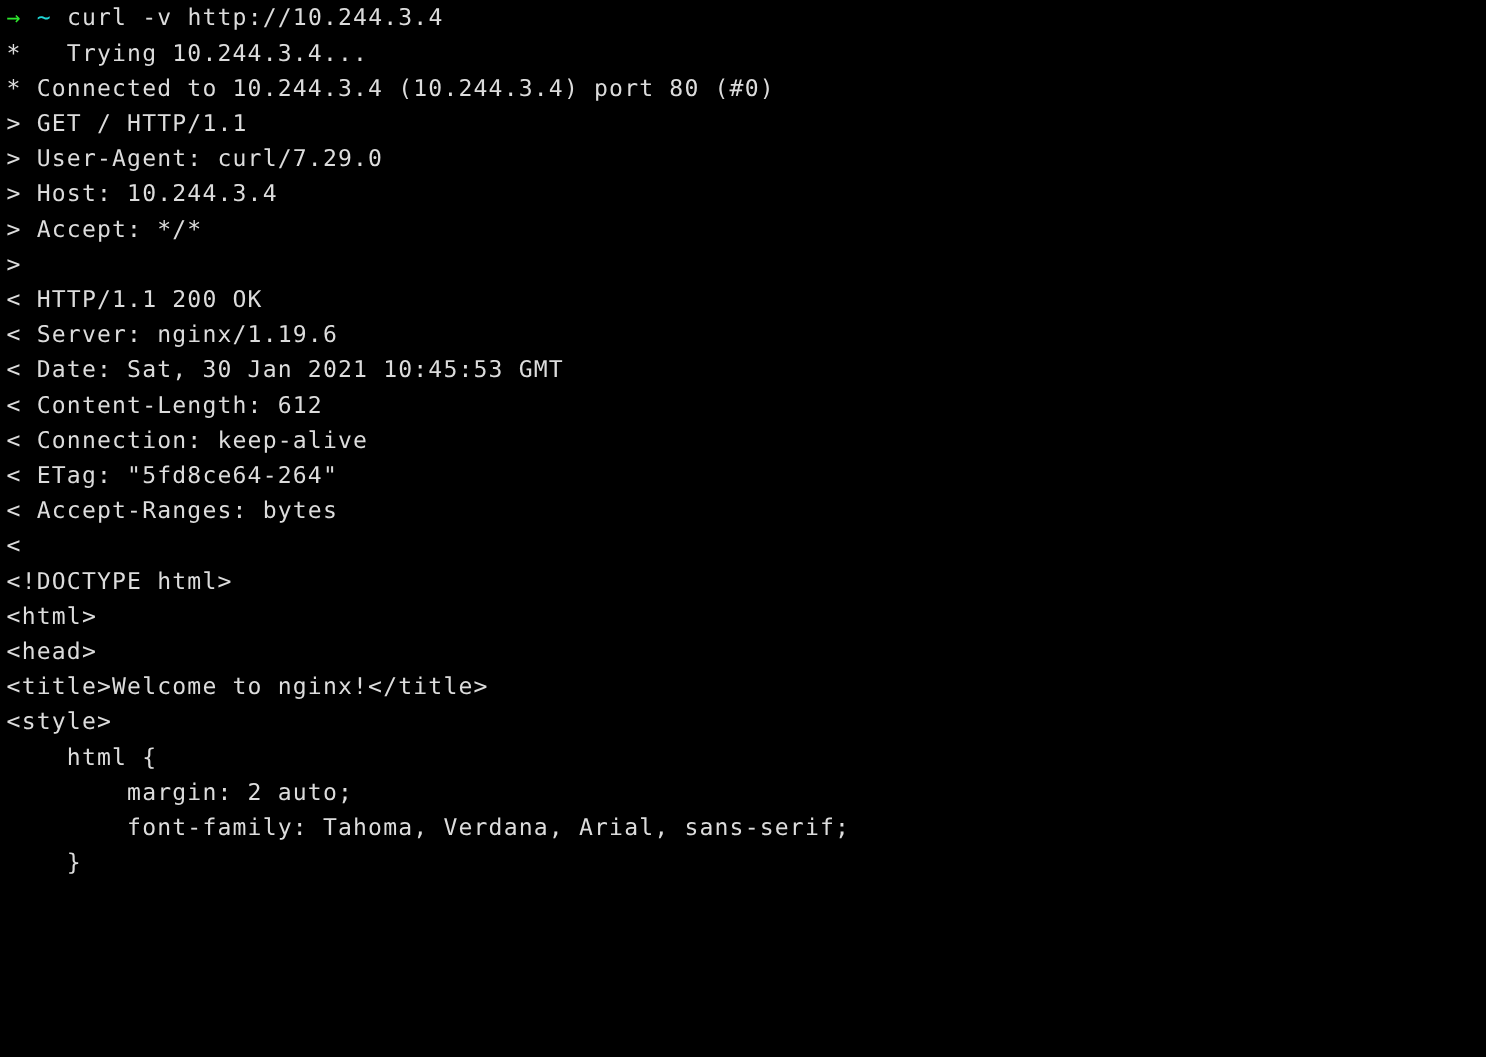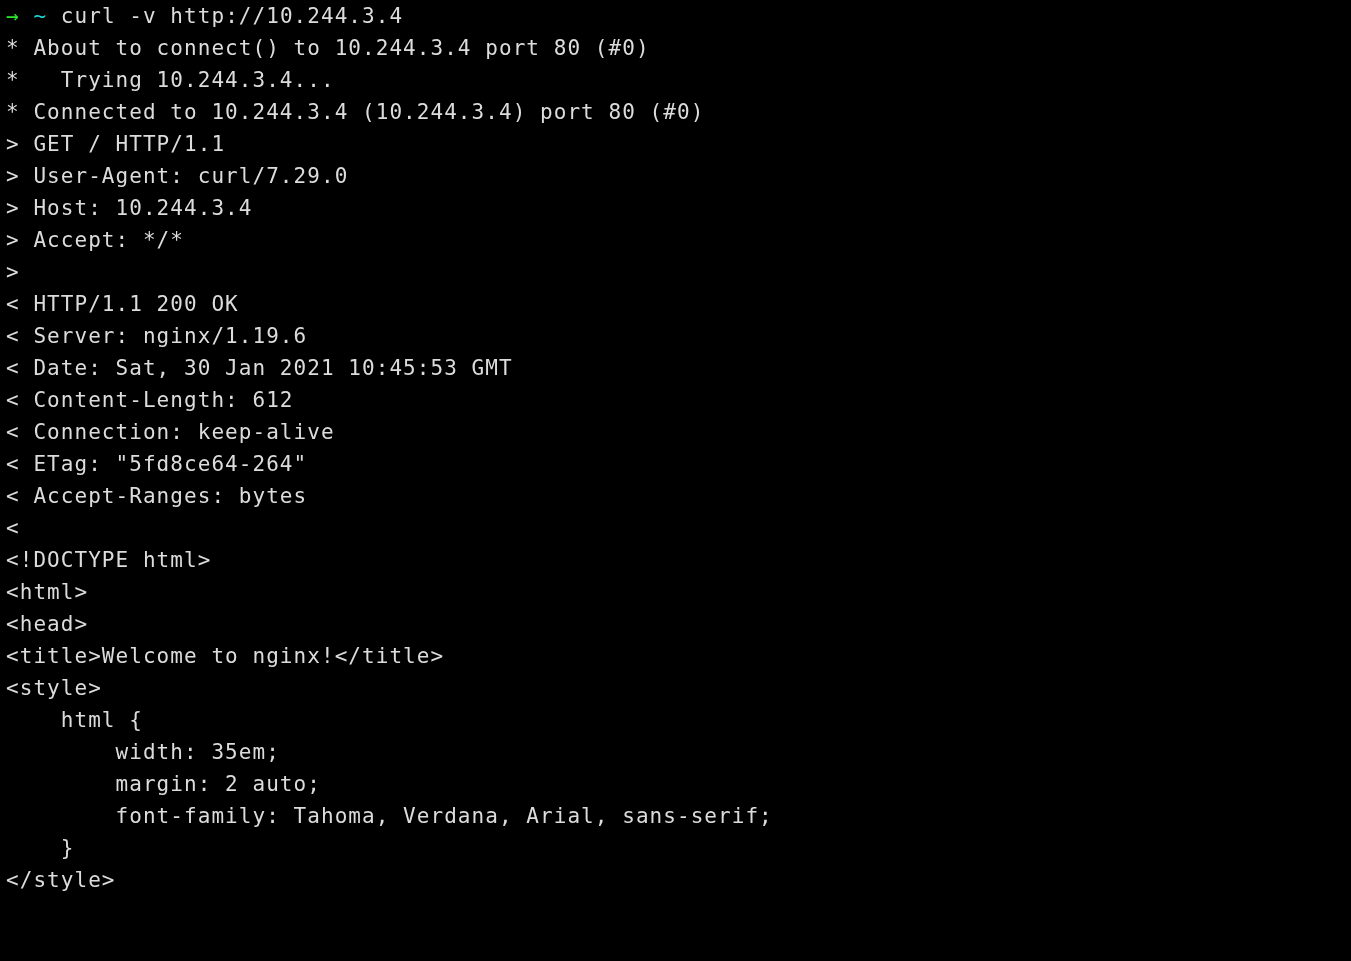--- a/index.html
+++ b/index.html
@@ -40,21 +40,20 @@
   .seg-green   { color: #2ee62e; }
   .seg-cyan    { color: #1fd6d6; }
   .seg-default { color: #dcdcdc; }
 </style>
 </head>
 <body>
 
 <div id="terminal" style="background: rgb(0, 0, 0); color: rgb(220, 220, 220);">
   <div id="screen">
       <div class="line"><span class="seg-green" style="color: rgb(46, 230, 46);">→</span><span class="seg-default"> </span><span class="seg-cyan" style="color: rgb(31, 214, 214);">~</span><span class="seg-default"> </span><span class="seg-default">curl -v http://10.244.3.4</span></div>
-      <div class="line"><span class="seg-default">* About to connect() to 10.244.3.4 port 80 (#0)</span></div>
       <div class="line"><span class="seg-default">*   Trying 10.244.3.4...</span></div>
       <div class="line"><span class="seg-default">* Connected to 10.244.3.4 (10.244.3.4) port 80 (#0)</span></div>
       <div class="line"><span class="seg-default">&gt; GET / HTTP/1.1</span></div>
       <div class="line"><span class="seg-default">&gt; User-Agent: curl/7.29.0</span></div>
       <div class="line"><span class="seg-default">&gt; Host: 10.244.3.4</span></div>
       <div class="line"><span class="seg-default">&gt; Accept: */*</span></div>
       <div class="line"><span class="seg-default">&gt;</span></div>
       <div class="line"><span class="seg-default">&lt; HTTP/1.1 200 OK</span></div>
       <div class="line"><span class="seg-default">&lt; Server: nginx/1.19.6</span></div>
       <div class="line"><span class="seg-default">&lt; Date: Sat, 30 Jan 2021 10:45:53 GMT</span></div>
@@ -62,19 +61,17 @@
       <div class="line"><span class="seg-default">&lt; Connection: keep-alive</span></div>
       <div class="line"><span class="seg-default">&lt; ETag: "5fd8ce64-264"</span></div>
       <div class="line"><span class="seg-default">&lt; Accept-Ranges: bytes</span></div>
       <div class="line"><span class="seg-default">&lt;</span></div>
       <div class="line"><span class="seg-default">&lt;!DOCTYPE html&gt;</span></div>
       <div class="line"><span class="seg-default">&lt;html&gt;</span></div>
       <div class="line"><span class="seg-default">&lt;head&gt;</span></div>
       <div class="line"><span class="seg-default">&lt;title&gt;Welcome to nginx!&lt;/title&gt;</span></div>
       <div class="line"><span class="seg-default">&lt;style&gt;</span></div>
       <div class="line"><span class="seg-default">    html {</span></div>
-      <div class="line"><span class="seg-default">        width: 35em;</span></div>
       <div class="line"><span class="seg-default">        margin: 2 auto;</span></div>
       <div class="line"><span class="seg-default">        font-family: Tahoma, Verdana, Arial, sans-serif;</span></div>
       <div class="line"><span class="seg-default">    }</span></div>
-      <div class="line"><span class="seg-default">&lt;/style&gt;</span></div>
     </div>
 </div>
 
 </body></html>

